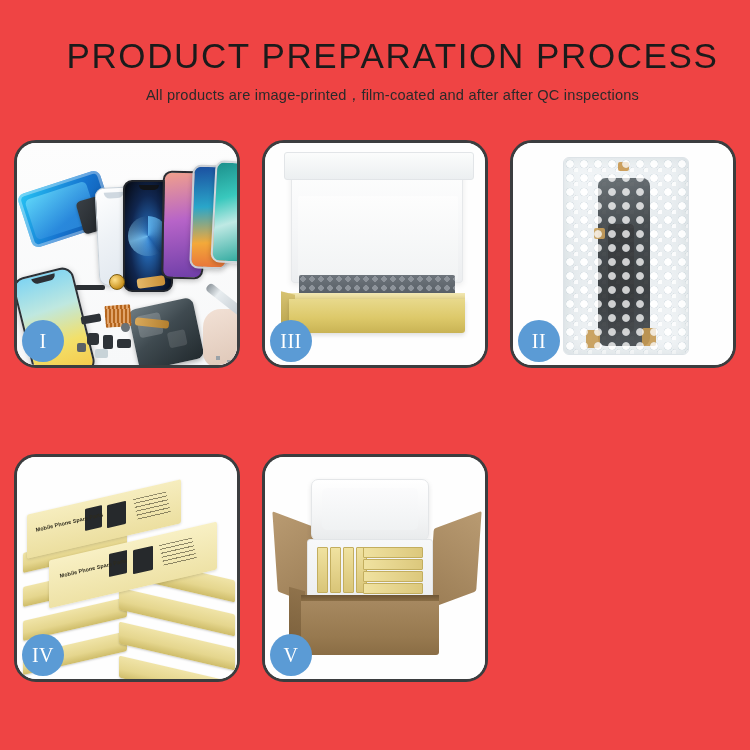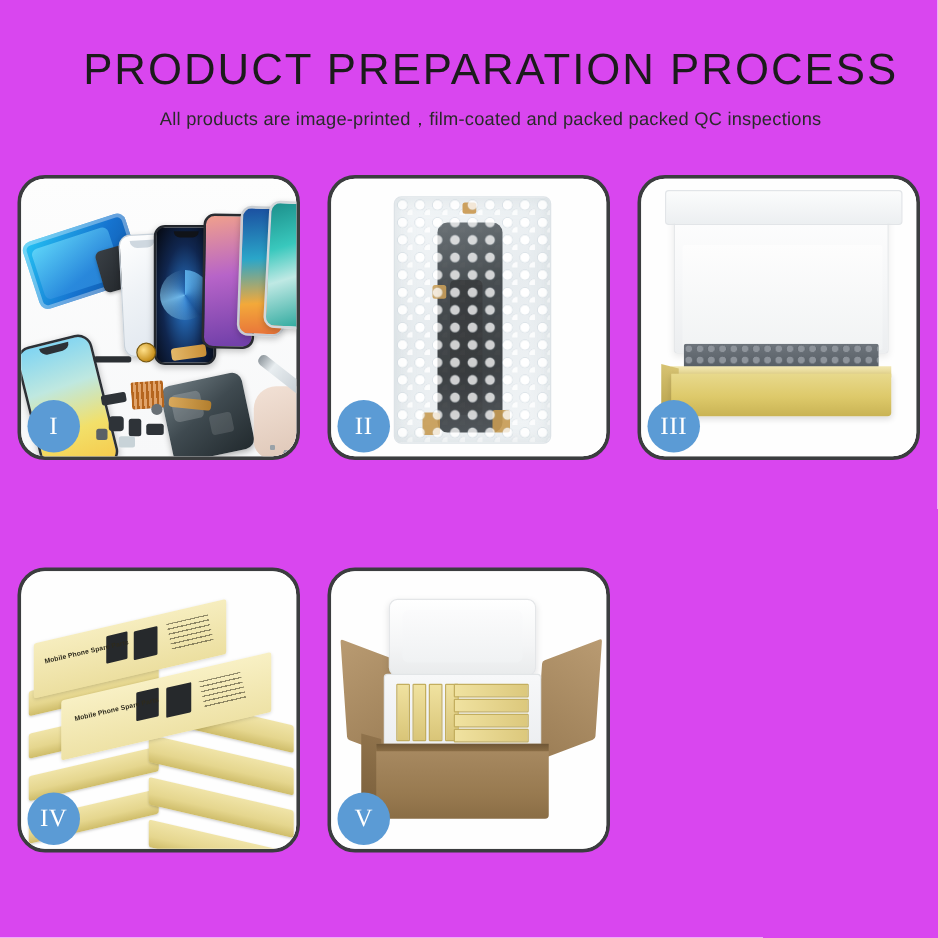--- a/index.html
+++ b/index.html
@@ -2,21 +2,21 @@
 <html><head>
 <meta charset="utf-8">
 <style>
   * { box-sizing: border-box; margin: 0; padding: 0; }
   html, body {
     width: 750px; height: 750px;
     background: #ffffff;
     font-family: "Liberation Sans", sans-serif;
     overflow: hidden;
   }
-  .page { position: relative; width: 750px; height: 750px; background: #d946ef; padding-left: 35px; }
+  .page { position: relative; width: 750px; height: 750px; background: #ef4444; padding-left: 35px; }
 
   
   .header { text-align: center; padding-top: 38px; }
   .title {
     font-family: "Liberation Sans", sans-serif;
     font-size: 35px; font-weight: 400; letter-spacing: 1.6px;
     color: #1b1b1b; line-height: 1.05; white-space: nowrap;
   }
   .subtitle {
     margin-top: 11px;
@@ -337,21 +337,21 @@
   .c-edge { position:absolute; left:118px; top:84px; width:3px; height:96px;
     background: rgba(120,96,62,.5); transform: skewY(16deg); }
 </style>
 </head>
 <body>
 
 <div class="page">
 
   <div class="header">
     <div class="title">PRODUCT PREPARATION PROCESS</div>
-    <div class="subtitle">All products are image-printed，film-coated and packed packed QC inspections</div>
+    <div class="subtitle">All products are image-printed，film-coated and after after QC inspections</div>
   </div>
 
   <div class="grid">
 
     <div class="card">
       <div class="photo p1">
         <div class="lcd-blue"></div>
         <div class="lcd-dark"></div>
         <div class="ph ph-glass"></div>
         <div class="ph ph-a"></div>
@@ -373,42 +373,42 @@
         <div class="part pf"></div>
         <div class="part pg"></div>
         <div class="hand"></div>
         <div class="tool"></div>
         <div class="screws"></div>
       </div>
       <div class="badge">I</div>
     </div>
 
     <div class="card">
+      <div class="photo p3">
+        <div class="foam-lid"></div>
+        <div class="bubble-layer"></div>
+        <div class="box-rim-y"></div>
+        <div class="box-side-y"></div>
+        <div class="box-front-y"></div>
+      </div>
+      <div class="badge">III</div>
+    </div>
+
+    <div class="card">
       <div class="photo p2">
         <div class="bubble-bag">
           <div class="inner-screen"></div>
           <div class="tab-a"></div>
           <div class="tab-b"></div>
           <div class="tab-c"></div>
           <div class="tab-d"></div>
           <div class="bub-overlay"></div>
         </div>
       </div>
       <div class="badge">II</div>
-    </div>
-
-    <div class="card">
-      <div class="photo p3">
-        <div class="foam-lid"></div>
-        <div class="bubble-layer"></div>
-        <div class="box-rim-y"></div>
-        <div class="box-side-y"></div>
-        <div class="box-front-y"></div>
-      </div>
-      <div class="badge">III</div>
     </div>
 
     <div class="card">
       <div class="photo p4">
         <div class="stack">
           <div class="sbox s1"></div>
           <div class="sbox s2"></div>
           <div class="sbox s3"></div>
           <div class="sbox s4"></div>
           <div class="sbox f1"></div>

